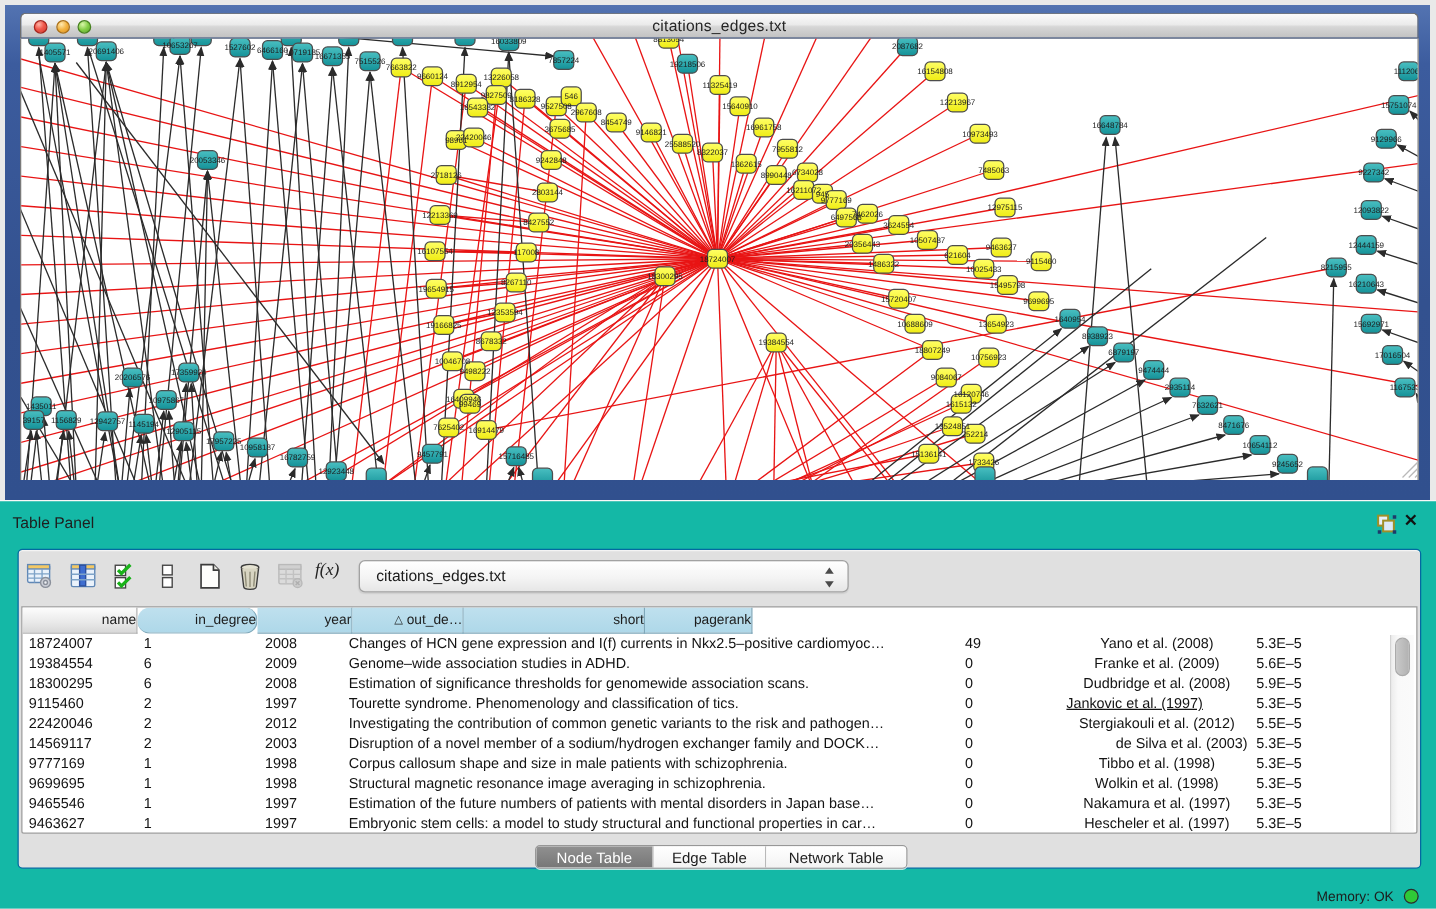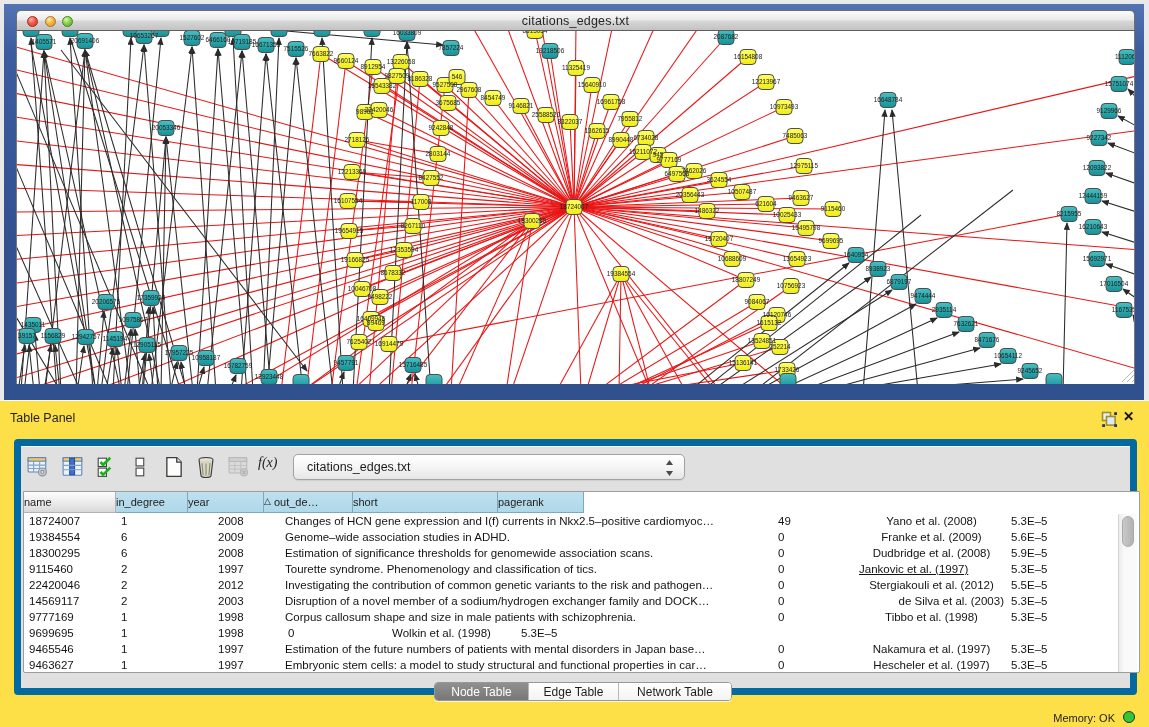--- a/index.html
+++ b/index.html
@@ -20,40 +20,40 @@
   #tl-close{left:10px;background:radial-gradient(circle at 35% 28%,#ffb3a6 0%,#f0594c 45%,#cf3b2e 100%);border:1px solid #a6251d;}
   #tl-min{left:27.5px;background:radial-gradient(circle at 35% 28%,#ffe9b0 0%,#f2b23f 50%,#d98e23 100%);border:1px solid #ab7117;}
   #tl-zoom{left:45px;background:radial-gradient(circle at 35% 28%,#d8f6a8 0%,#84ce47 50%,#5aa42c 100%);border:1px solid #47821f;}
   #graph-canvas{position:absolute;left:12px;top:27px;width:1119px;height:353px;
     background:#fff;border-left:1px solid #7a7a7a;border-right:1px solid #7a7a7a;}
   #graph-svg{display:block;}
   #resize-grip line{stroke:#b9b9b9;stroke-width:1;}
 
   
   #table-panel{position:absolute;left:0;top:400px;width:1149px;height:327px;
-    background:#fde047;border-top:1px solid #f8f8f8;}
+    background:#14b8a6;border-top:1px solid #f8f8f8;}
   #panel-title{position:absolute;left:10px;top:10px;font-size:12.5px;color:#1f1f1f;}
   #panel-float{position:absolute;left:1101px;top:10px;width:17px;height:17px;cursor:pointer;}
   #panel-close{position:absolute;left:1123px;top:7px;width:16px;height:18px;
     font-size:13.5px;font-weight:bold;color:#111;cursor:pointer;}
   #panel-box{position:absolute;left:14px;top:38px;width:1123px;height:256px;
-    background:#e0e0e0;border:7px solid #0369a1;border-radius:4px;
+    background:#e0e0e0;border:1px solid #0369a1;border-radius:4px;
     box-shadow:inset 0 1px 0 #f4f4f4;}
   .tbtn{position:absolute;top:7px;width:26px;height:28px;}
   .tbtn svg{display:block;margin:3px auto 0;}
   #dd{position:absolute;left:272px;top:8px;width:392px;height:26px;
     border:1px solid #a2a2a2;border-radius:5px;
     background:linear-gradient(180deg,#ffffff 0%,#f4f4f4 55%,#e6e6e6 100%);
     box-shadow:0 1px 1px rgba(0,0,0,.08);}
   #dd-value{position:absolute;left:13px;top:5px;font-size:12.5px;color:#1b1b1b;}
   #dd-arrows{position:absolute;right:10px;top:4px;width:9px;height:18px;}
   #tablewrap{position:absolute;left:2px;top:45px;width:1117px;height:182px;
     background:#fff;border:1px solid #9d9d9d;border-radius:0 0 2px 2px;overflow:hidden;}
   #thead{position:absolute;left:0;top:0;height:21px;width:1066px;display:flex;}
-  .th{height:21px;display:flex;align-items:center;justify-content:flex-start;
+  .th{height:21px;display:flex;align-items:center;justify-content:flex-end;
       font-size:11px;color:#1c1c1c;flex:0 0 auto;}
   .th-blue{background:linear-gradient(180deg,#bfe0ee 0%,#aed8e9 100%);
       border-right:1px solid #7fa8ba;border-bottom:1px solid #7fa8ba;}
   .th-gray{background:linear-gradient(180deg,#fdfdfd 0%,#e9e9e9 60%,#d8d8d8 100%);
       border-right:1px solid #b3b3b3;border-bottom:1px solid #b3b3b3;}
   .sort-glyph{font-size:9px;margin-right:3px;position:relative;top:-1px;}
   #tbody{position:absolute;left:0;top:21px;width:1066px;}
   .tr{height:16px;display:flex;}
   .td{font-size:11.5px;color:#131313;white-space:nowrap;overflow:hidden;
       flex:0 0 auto;line-height:16px;}
@@ -685,21 +685,21 @@
         <path d="M4.5 1 L8 6 L1 6 Z" fill="#4a4a4a"></path>
         <path d="M4.5 17 L8 12 L1 12 Z" fill="#4a4a4a"></path>
       </svg>
     </div>
 
     <div id="tablewrap">
       <div id="thead">
           <div class="th th-gray" style="width: 92px;">
             <span>name</span>
           </div>
-          <div class="th th-blue" style="width: 72px;">
+          <div class="th th-blue" style="width: 96px; border-radius: 10px;">
             <span>in_degree</span>
           </div>
           <div class="th th-blue" style="width: 76px;">
             <span>year</span>
           </div>
           <div class="th th-blue" style="width: 89px;">
             <span class="sort-glyph">△</span>
             <span>out_de…</span>
           </div>
           <div class="th th-blue" style="width: 145px;">
@@ -770,20 +770,21 @@
             <div class="td" style="width: 76px; padding-left: 14px;">1998</div>
             <div class="td" style="width: 490px; padding-left: 5px;">Corpus callosum shape and size in male patients with schizophrenia.</div>
             <div class="td" style="width: 89px; padding-left: 8px;">0</div>
             <div class="td" style="width: 145px; text-align: center;">Tibbo et al. (1998)</div>
             <div class="td" style="width: 86px; padding-left: 7px;">5.3E–5</div>
           </div>
           <div class="tr">
             <div class="td" style="width: 92px; padding-left: 5px;">9699695</div>
             <div class="td" style="width: 88px; padding-left: 5px;">1</div>
             <div class="td" style="width: 76px; padding-left: 14px;">1998</div>
+            <div class="td" style="width: 490px; padding-left: 5px;">Structural magnetic resonance image averaging in schizophrenia.</div>
             <div class="td" style="width: 89px; padding-left: 8px;">0</div>
             <div class="td" style="width: 145px; text-align: center;">Wolkin et al. (1998)</div>
             <div class="td" style="width: 86px; padding-left: 7px;">5.3E–5</div>
           </div>
           <div class="tr">
             <div class="td" style="width: 92px; padding-left: 5px;">9465546</div>
             <div class="td" style="width: 88px; padding-left: 5px;">1</div>
             <div class="td" style="width: 76px; padding-left: 14px;">1997</div>
             <div class="td" style="width: 490px; padding-left: 5px;">Estimation of the future numbers of patients with mental disorders in Japan base…</div>
             <div class="td" style="width: 89px; padding-left: 8px;">0</div>

